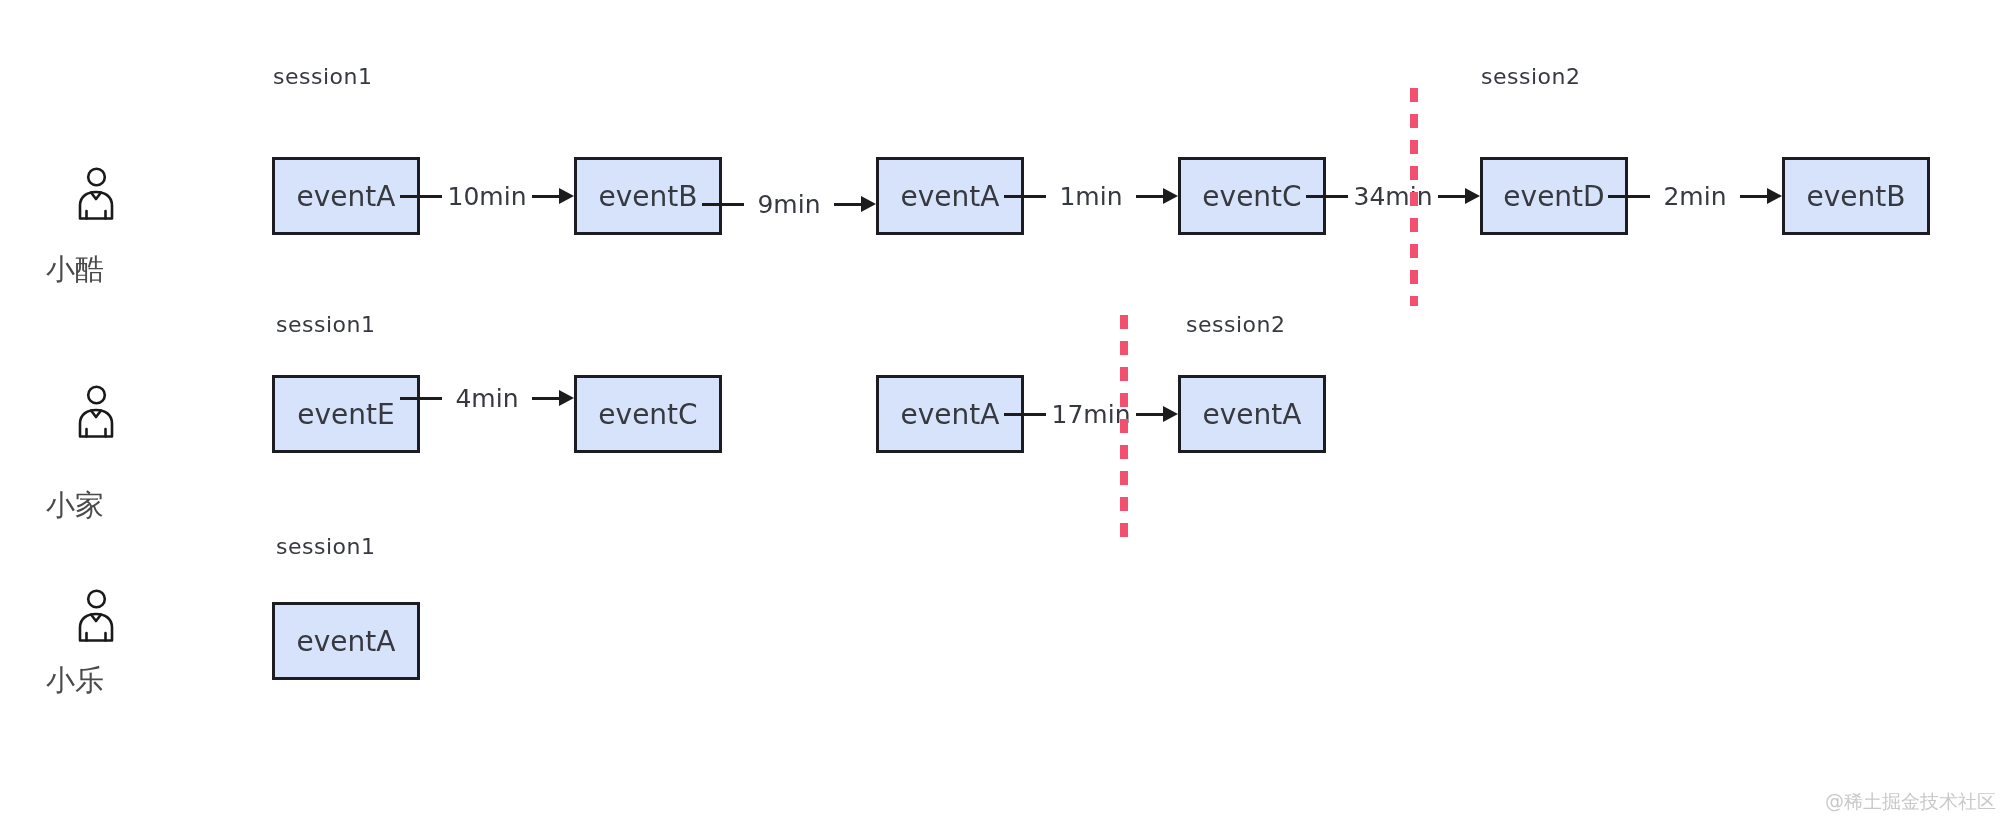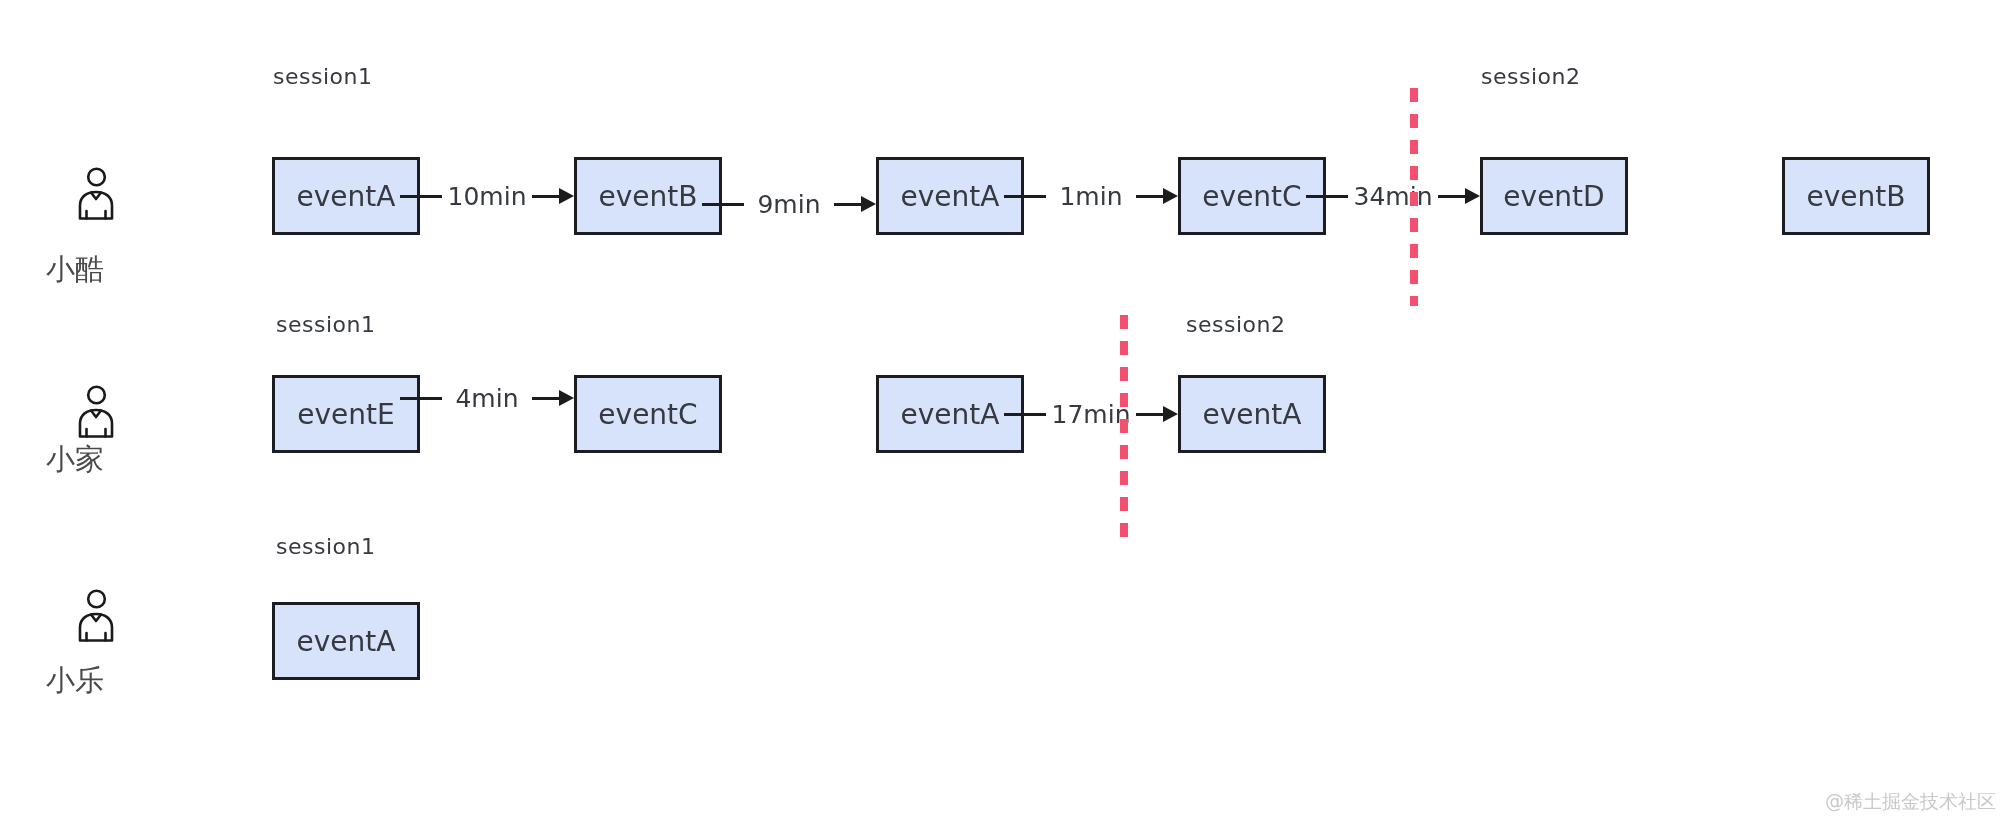--- a/index.html
+++ b/index.html
@@ -91,32 +91,38 @@
     <span class="chead"></span>
   </div>
   <div class="ebox" style="left:1178px;top:157px">eventC</div>
   <div class="conn" style="left:1306px;top:157px">
     <span class="cline cl-l"></span>
     <span class="clabel">34min</span>
     <span class="cline cl-r"></span>
     <span class="chead"></span>
   </div>
   <div class="ebox" style="left:1480px;top:157px">eventD</div>
+  <div class="conn" style="left:1608px;top:157px">
+    <span class="cline cl-l"></span>
+    <span class="clabel">2min</span>
+    <span class="cline cl-r"></span>
+    <span class="chead"></span>
+  </div>
   <div class="ebox" style="left:1782px;top:157px">eventB</div>
 
   <div class="divider" style="left:1410px;top:88px;height:218px"></div>
 
   <svg class="person" style="left:73px;top:385px" viewBox="0 0 46 54">
     <circle cx="23.5" cy="10" r="8.3"></circle>
     <path d="M7 51.5 V38.5 C7 29.5 14 25 23 25 C32 25 39 29.5 39 38.5 V51.5 Z"></path>
     <path d="M18 25.5 L23 32 L28 25.5"></path>
     <path d="M13.5 51.5 V44"></path>
     <path d="M32.5 51.5 V44"></path>
   </svg>
-  <div class="uname" style="left:46px;top:440px">小家</div>
+  <div class="uname" style="left:46px;top:486px">小家</div>
 
   <div class="slabel" style="left:276px;top:312px">session1</div>
   <div class="slabel" style="left:1186px;top:312px">session2</div>
 
   <div class="ebox" style="left:272px;top:375px">eventE</div>
   <div class="conn" style="left:400px;top:359px">
     <span class="cline cl-l"></span>
     <span class="clabel">4min</span>
     <span class="cline cl-r"></span>
     <span class="chead"></span>

